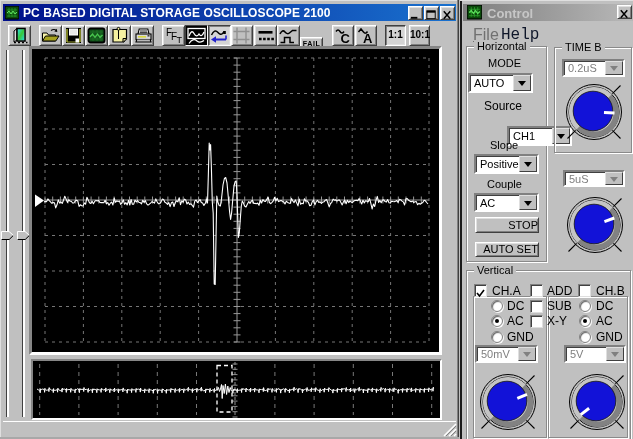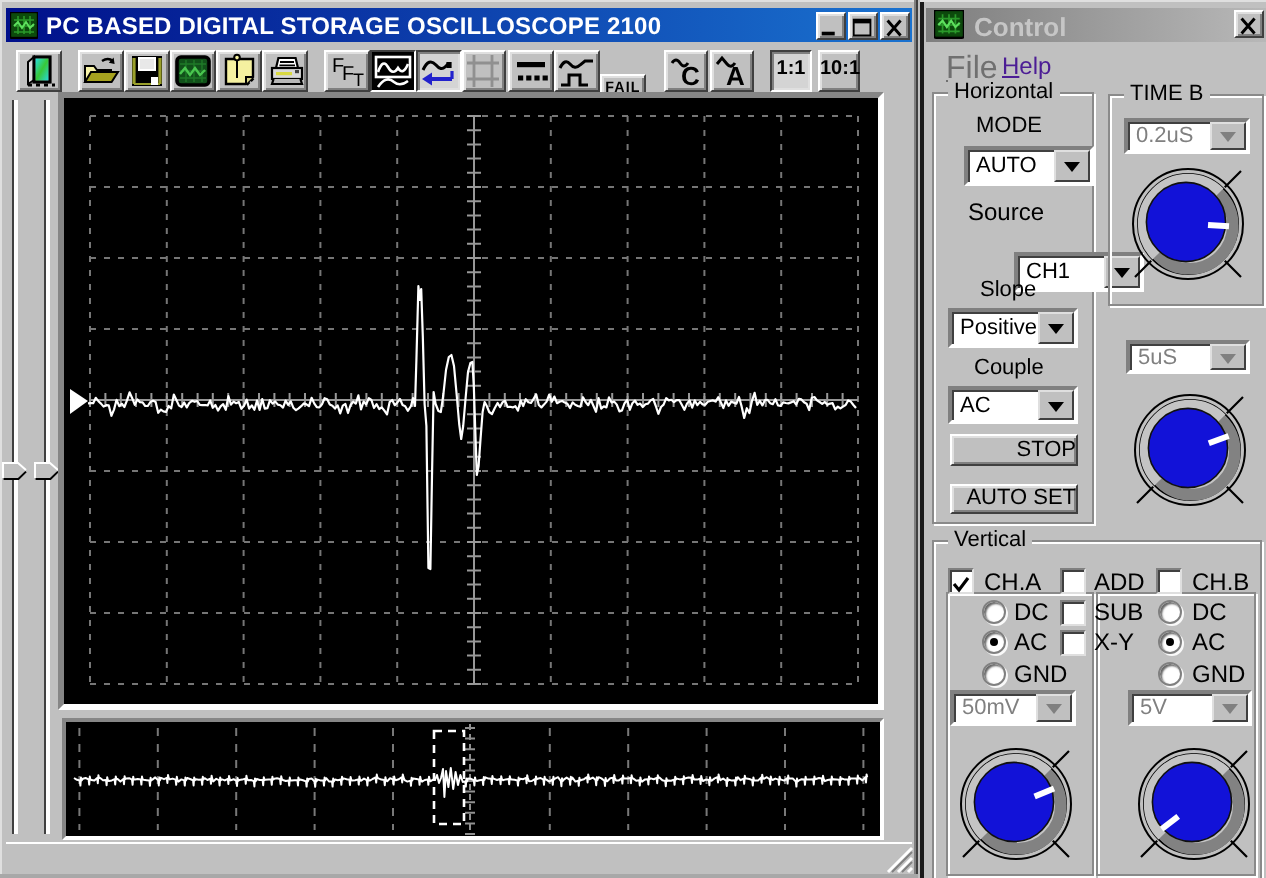--- a/index.html
+++ b/index.html
@@ -225,26 +225,26 @@
 <rect x="0" y="0" width="14" height="13" rx="1" fill="#0a3d0a" stroke="#000" stroke-width="1"></rect>
 <rect x="1" y="1" width="12" height="11" fill="#0c4a0c"></rect>
 <path d="M2 4 H12 M2 7 H12 M2 10 H12 M4 2 V11 M7 2 V11 M10 2 V11" stroke="#2a9a2a" stroke-width="0.8" fill="none"></path>
 <path d="M2 7 L4 5 L6 8 L8 5 L10 8 L12 6" stroke="#5ee05e" stroke-width="1" fill="none"></path>
 </svg>
 <div class="abs" style="left:27px;top:6px;font-size:13px;font-weight:bold;color:#c6c6c6;">Control</div>
 <div class="abs raised" style="left:157px;top:5px;width:13px;height:12px;overflow:hidden;"><svg width="13" height="12" viewBox="0 0 14 12">
         <path d="M3 2 L10 10 M10 2 L3 10" stroke="#000" stroke-width="1.6"></path>
       </svg></div>
 <div class="abs" style="left:13px;top:26px;font-size:16px;color:#707070;"><span style="text-decoration:underline">F</span>ile</div>
-<div class="abs" style="left:41px;top:26px;font-size:12px;color:#4c1d95;"><span style="text-decoration:underline">H</span>elp</div>
+<div class="abs" style="left:41px;top:26px;font-size:16px;color:#0f172a;font-family:Liberation Mono, monospace;"><span style="text-decoration:underline">H</span>elp</div>
 <div class="gbox" style="left:6px;top:46px;width:79px;height:214px;">
       <div class="glab">Horizontal</div>
     </div>
 <div class="lbl" style="left:28px;top:57px;">MODE</div>
-<div class="combo" style="left:22px;top:73px;width:61px;height:16px;text-align:center;">
+<div class="combo" style="left:8px;top:73px;width:61px;height:16px;text-align:center;">
       <div class="txt">AUTO</div>
       <div class="dd"></div>
     </div>
 <div class="combo" style="left:14px;top:126px;width:61px;height:16px;margin-left:33px;">
       <div class="txt">CH1</div>
       <div class="dd"></div>
     </div>
 <div class="combo" style="left:14px;top:154px;width:61px;height:16px;">
       <div class="txt">Positive</div>
       <div class="dd"></div>

